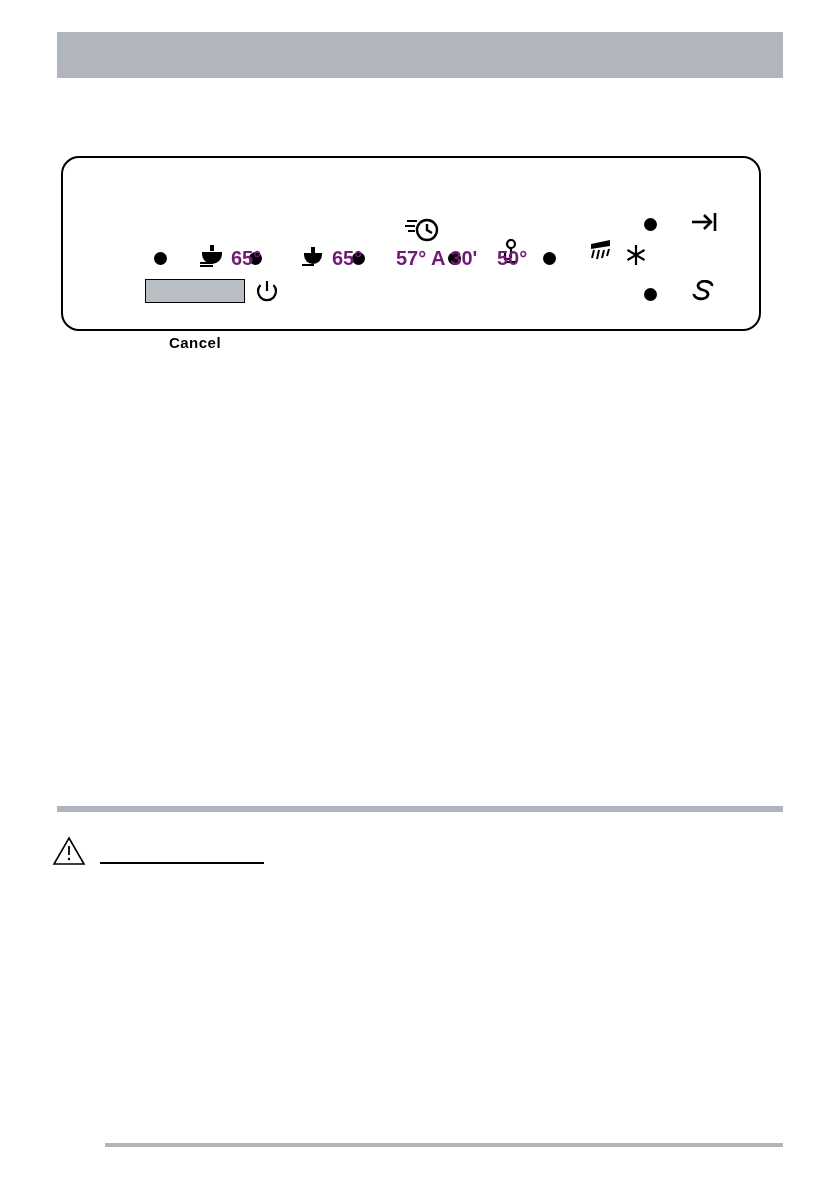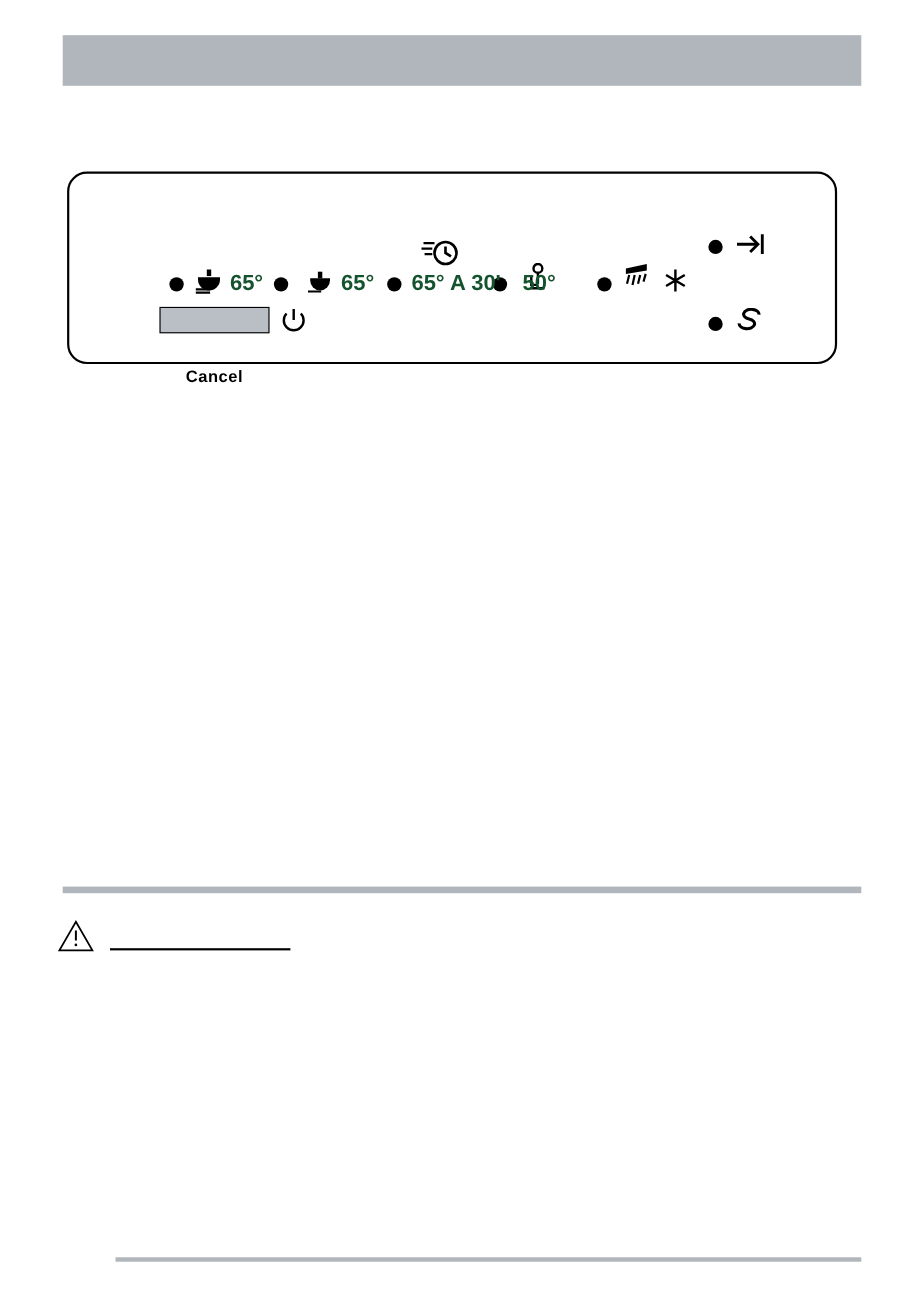--- a/index.html
+++ b/index.html
@@ -75,22 +75,23 @@
     border-radius: 50%;
     background: #000;
   }
 
   
   .sym {
     position: absolute;
     font-family: "Liberation Sans", sans-serif;
     font-weight: bold;
     font-size: 20px;
-    color: #14532d;
+    color: #701a75;
     white-space: nowrap;
+    margin-left: 22px;
   }
 
   
   .cancel-btn {
     position: absolute;
     left: 145px;
     top: 279px;
     width: 100px;
     height: 24px;
     background: #b9bfc4;
@@ -185,21 +186,21 @@
   </div>
   <div class="sym" style="left:310px; top:247px;">65°</div>
 
   <div class="sym" style="left:383px; top:215px;">
     <svg width="38" height="28" viewBox="0 0 38 28">
       <circle cx="22" cy="15" r="10" fill="none" stroke="#000" stroke-width="2.4"></circle>
       <path d="M22 9 v6 l5 3" fill="none" stroke="#000" stroke-width="2.4"></path>
       <path d="M2 6 h10 M0 11 h10 M3 16 h7" stroke="#000" stroke-width="2" fill="none"></path>
     </svg>
   </div>
-  <div class="sym" style="left:374px; top:247px;">65° A 30'</div>
+  <div class="sym" style="left:374px; top:247px;">57° A 30'</div>
 
   <div class="sym" style="left:477px; top:239px;">
     <svg width="24" height="28" viewBox="0 0 24 28">
       <circle cx="12" cy="5" r="4" fill="none" stroke="#000" stroke-width="2.2"></circle>
       <path d="M12 9 v10" stroke="#000" stroke-width="2.2"></path>
       <path d="M6 12 v8 h6" fill="none" stroke="#000" stroke-width="2.2"></path>
       <path d="M6 23 h12" stroke="#000" stroke-width="2.2"></path>
     </svg>
   </div>
   <div class="sym" style="left:475px; top:247px;">50°</div>

